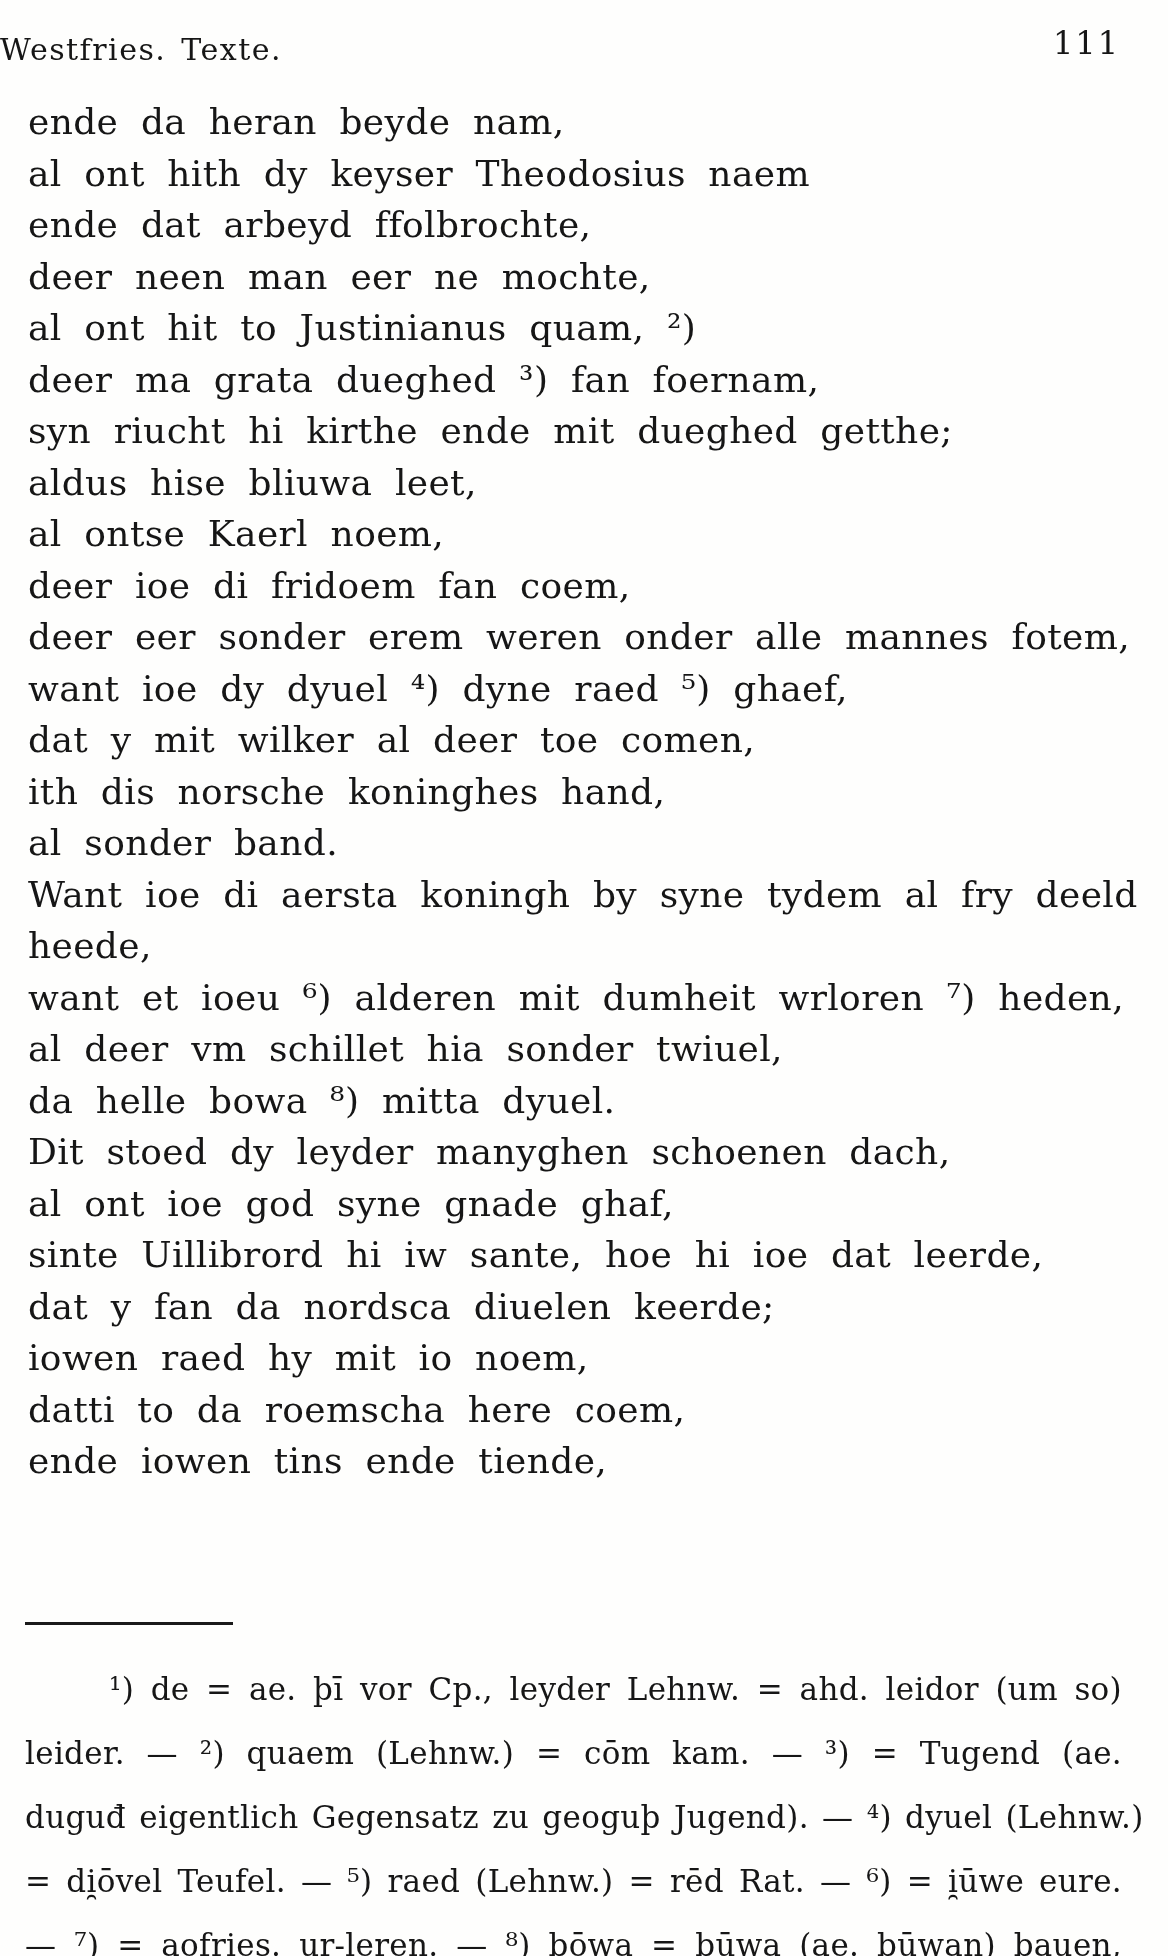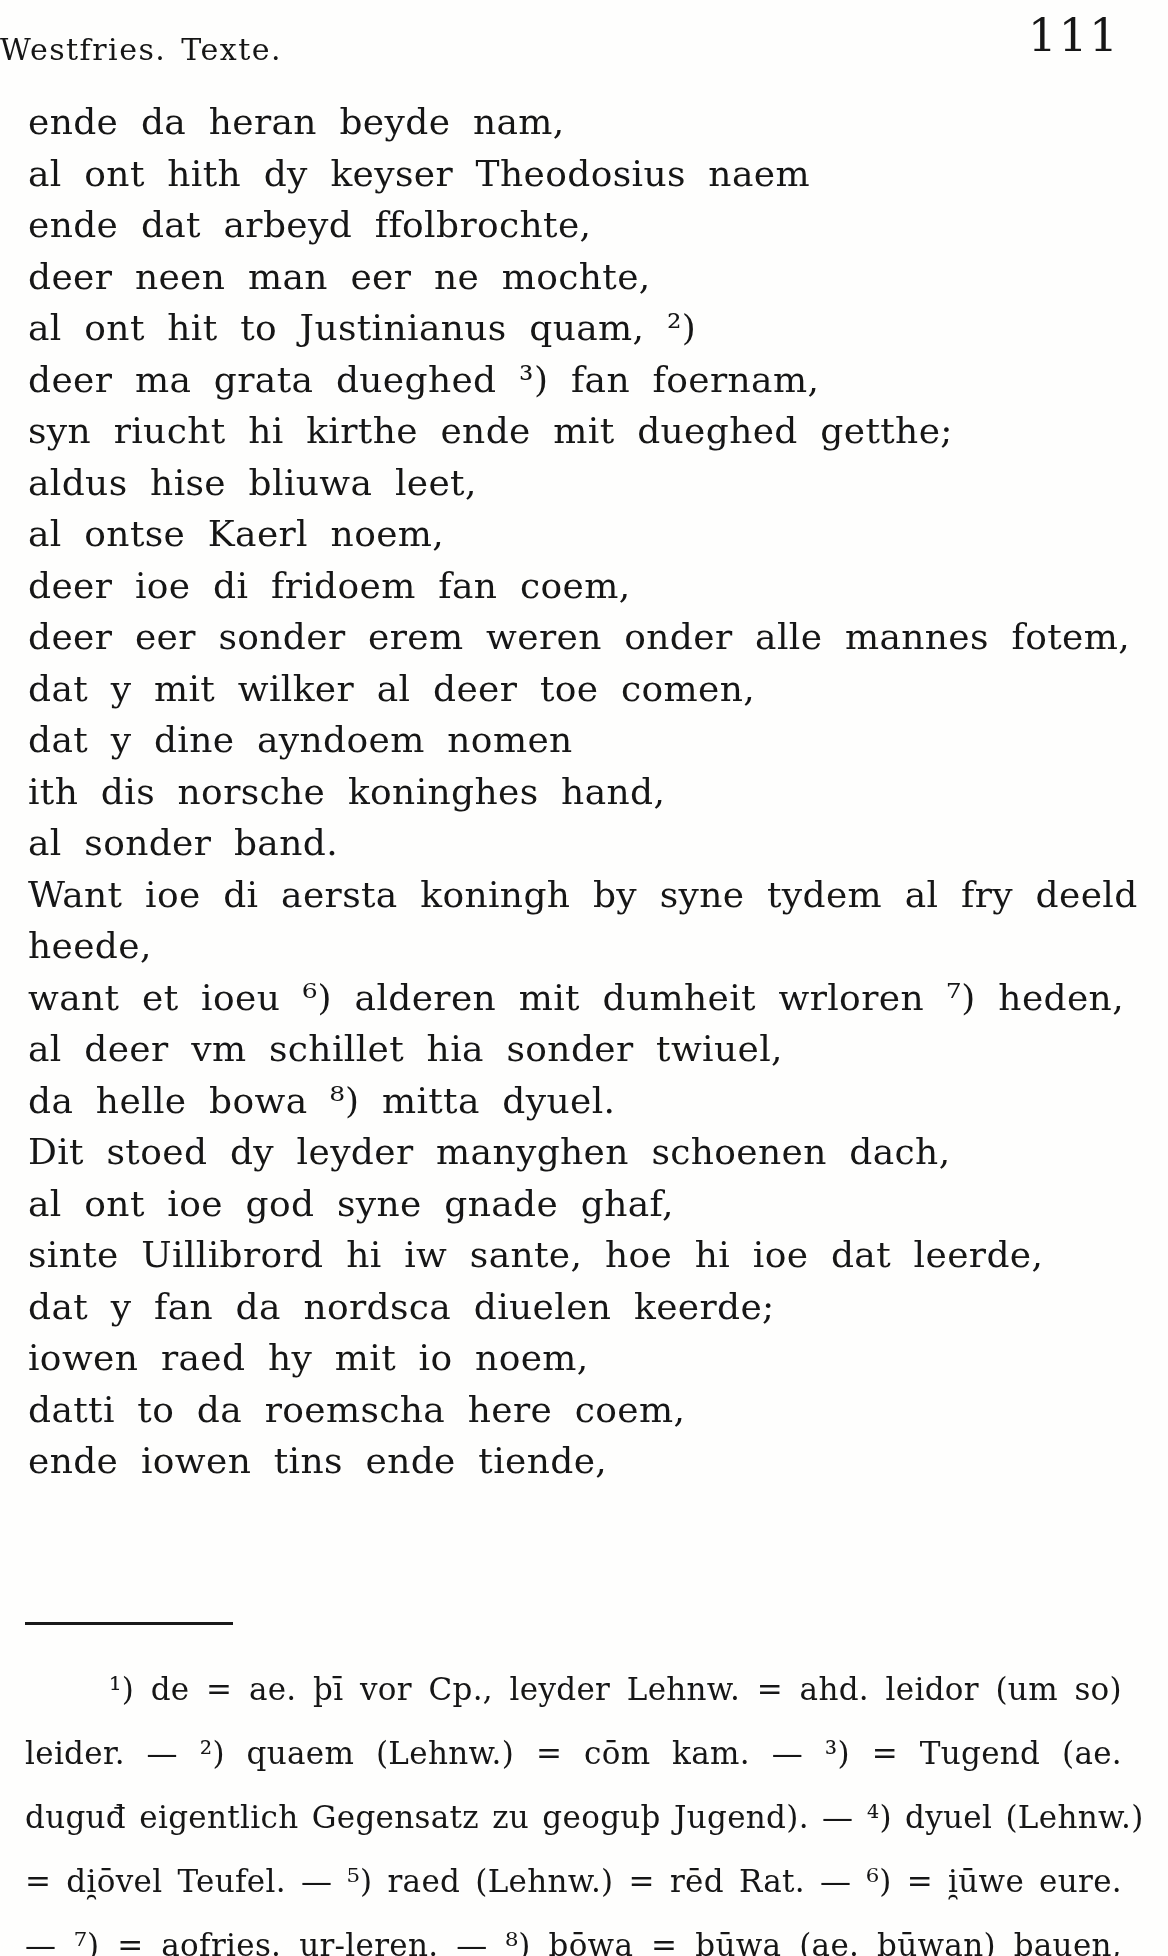--- a/index.html
+++ b/index.html
@@ -21,23 +21,23 @@
     top: 32px;
     left: 0;
     width: 100%;
     text-align: left;
     font-size: 30px;
     letter-spacing: 1.5px;
     word-spacing: 4px;
   }
   .page-number {
     position: absolute;
-    top: 9px;
+    top: 24px;
     right: 48px;
-    font-size: 45px;
+    font-size: 32px;
     letter-spacing: 2px;
     text-align: right;
   }
   .poem {
     position: absolute;
     top: 96px;
     left: 28px;
     right: 40px;
   }
   .poem .line {
@@ -97,22 +97,22 @@
     <div class="line">al ont hith dy keyser Theodosius naem</div>
     <div class="line">ende dat arbeyd ffolbrochte,</div>
     <div class="line">deer neen man eer ne mochte,</div>
     <div class="line">al ont hit to Justinianus quam, ²)</div>
     <div class="line">deer ma grata dueghed ³) fan foernam,</div>
     <div class="line">syn riucht hi kirthe ende mit dueghed getthe;</div>
     <div class="line">aldus hise bliuwa leet,</div>
     <div class="line">al ontse Kaerl noem,</div>
     <div class="line">deer ioe di fridoem fan coem,</div>
     <div class="line">deer eer sonder erem weren onder alle mannes fotem,</div>
+    <div class="line">want ioe dy dyuel ⁴) dyne raed ⁵) ghaef,</div>
     <div class="line">dat y mit wilker al deer toe comen,</div>
-    <div class="line">dat y dine ayndoem nomen</div>
     <div class="line">ith dis norsche koninghes hand,</div>
     <div class="line">al sonder band.</div>
     <div class="line">Want ioe di aersta koningh by syne tydem al fry deeld</div>
     <div class="line line-right">heede,</div>
     <div class="line">want et ioeu ⁶) alderen mit dumheit wrloren ⁷) heden,</div>
     <div class="line">al deer vm schillet hia sonder twiuel,</div>
     <div class="line">da helle bowa ⁸) mitta dyuel.</div>
     <div class="line">Dit stoed dy leyder manyghen schoenen dach,</div>
     <div class="line">al ont ioe god syne gnade ghaf,</div>
     <div class="line">sinte Uillibrord hi iw sante, hoe hi ioe dat leerde,</div>

